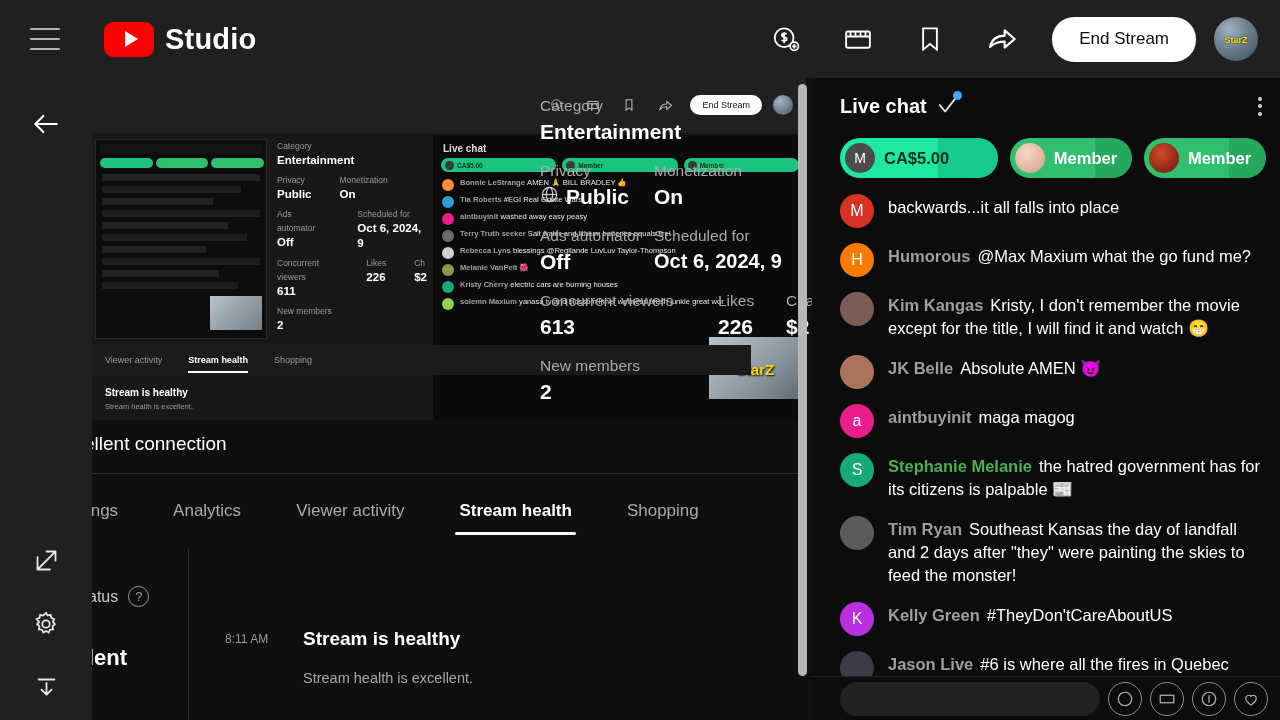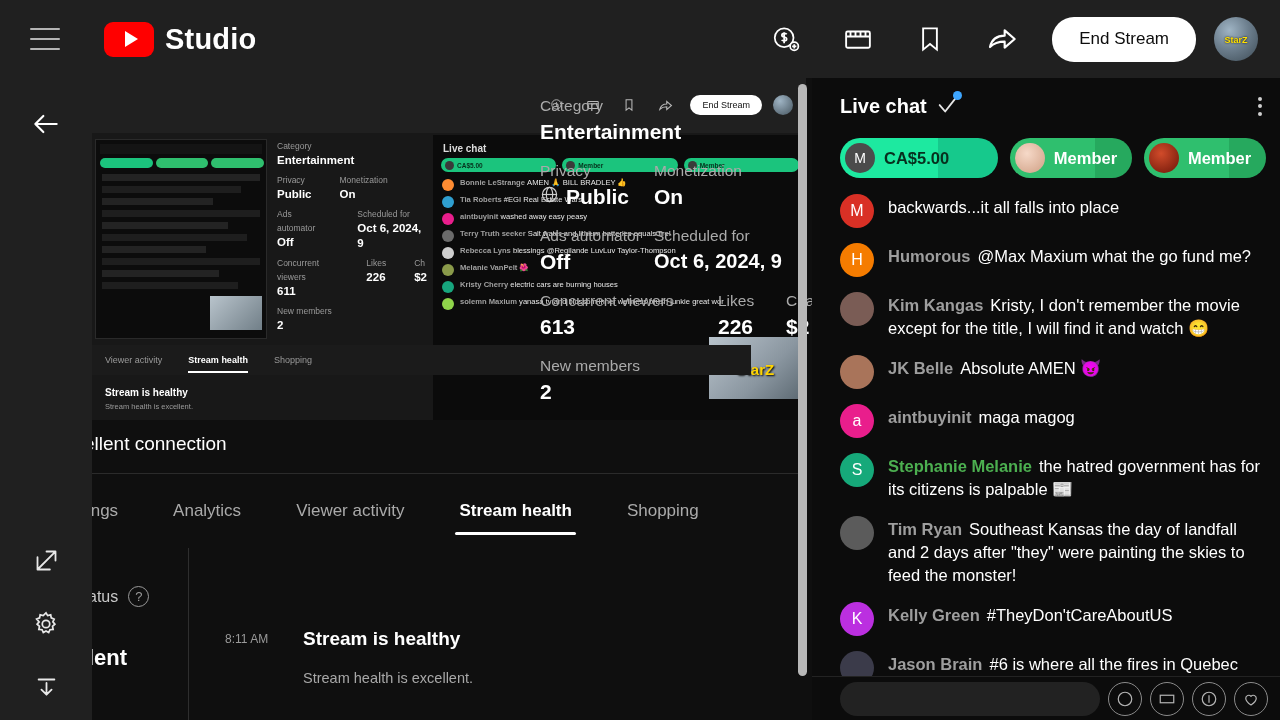--- a/index.html
+++ b/index.html
@@ -584,21 +584,21 @@
       <div class="cmsg">
         <div class="cav" style="background: rgb(91, 91, 91);"></div>
         <div class="cbody"><span class="cname">Tim Ryan</span><span>Southeast Kansas the day of landfall and 2 days after "they" were painting the skies to feed the monster!</span></div>
       </div>
       <div class="cmsg">
         <div class="cav" style="background: rgb(187, 47, 224);">K</div>
         <div class="cbody"><span class="cname">Kelly Green</span><span>#TheyDon'tCareAboutUS</span></div>
       </div>
       <div class="cmsg">
         <div class="cav" style="background: rgb(59, 59, 74);"></div>
-        <div class="cbody"><span class="cname">Jason Brain</span><span>#6 is where all the fires in Quebec were last summer</span></div>
+        <div class="cbody"><span class="cname">Jason Live</span><span>#6 is where all the fires in Quebec were last summer</span></div>
       </div>
     </div>
 
   <div id="chat-input-bar">
     <div id="chat-field"></div>
     <div class="cbtn">
       <svg width="18" height="18" viewBox="0 0 24 24" fill="none" stroke="#b5b5b5" stroke-width="1.6">
           <circle cx="12" cy="12" r="9"></circle>
         </svg>
     </div>

